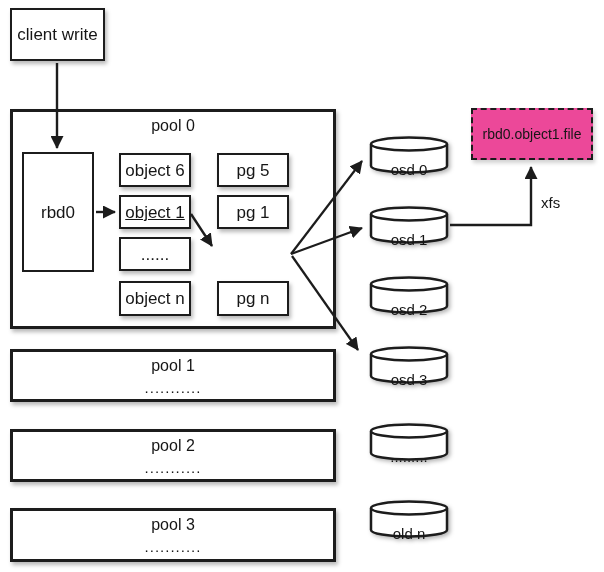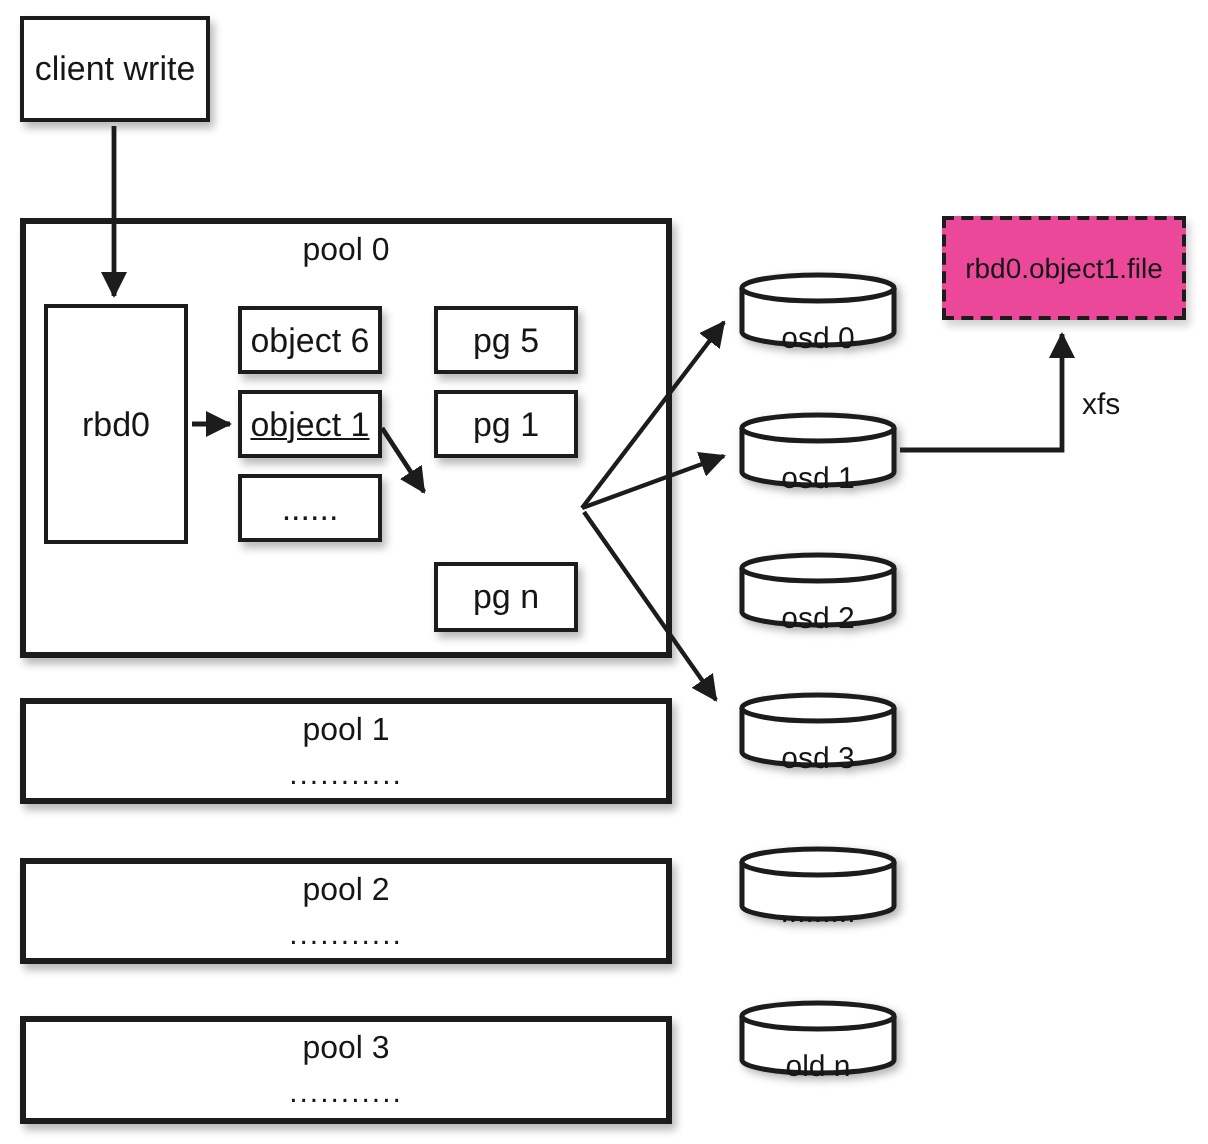--- a/index.html
+++ b/index.html
@@ -69,20 +69,23 @@
   </div>
 
   <div class="box flexc" style="left:119px; top:153px; width:72px; height:34px;">
     <span class="lbl">object 6</span>
   </div>
   <div class="box flexc" style="left:119px; top:195px; width:72px; height:34px;text-decoration:underline;">
     <span class="lbl">object 1</span>
   </div>
   <div class="box flexc" style="left:119px; top:237px; width:72px; height:34px;">
     <span class="lbl">......</span>
+  </div>
+  <div class="box flexc" style="left:119px; top:281px; width:72px; height:35px;">
+    <span class="lbl">object n</span>
   </div>
 
   <div class="box flexc" style="left:217px; top:153px; width:72px; height:34px;">
     <span class="lbl">pg 5</span>
   </div>
   <div class="box flexc" style="left:217px; top:195px; width:72px; height:34px;">
     <span class="lbl">pg 1</span>
   </div>
   <div class="box flexc" style="left:217px; top:281px; width:72px; height:35px;">
     <span class="lbl">pg n</span>

